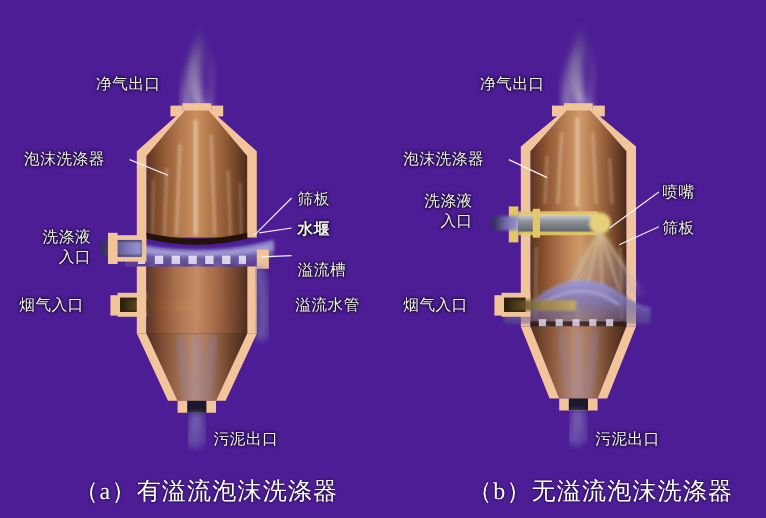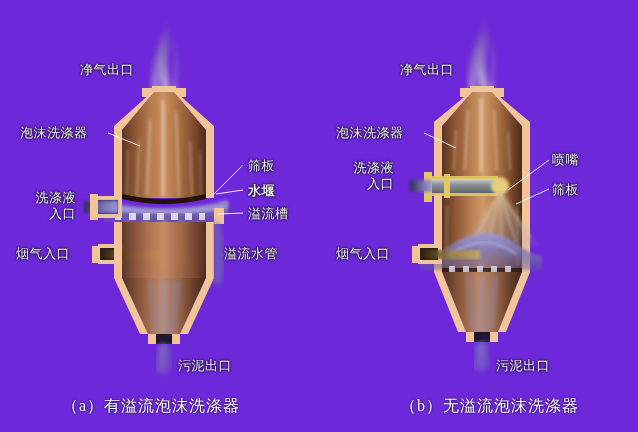--- a/index.html
+++ b/index.html
@@ -1,22 +1,22 @@
 <!DOCTYPE html>
 <html><head>
 <meta charset="utf-8">
 <style>
   html,body{margin:0;padding:0;background:#000;}
   body{width:638px;height:432px;position:relative;overflow:hidden;
        font-family:"Liberation Serif","DejaVu Serif",serif;}
-  .stage{position:absolute;inset:0;background:#6d28d9;}
+  .stage{position:absolute;inset:0;background:#4c1d95;}
   .lbl{position:absolute;color:#f2f2f2;font-size:13px;line-height:15px;
        white-space:nowrap;text-shadow:0 0 2px #000,0 0 3px #000;letter-spacing:0.5px;}
   .lbl.two{line-height:16px;text-align:right;white-space:normal;}
-  .cap{position:absolute;color:#fff;font-size:16px;letter-spacing:1px;
+  .cap{position:absolute;color:#fff;font-size:20px;letter-spacing:1px;
        white-space:nowrap;text-shadow:0 0 2px #000;}
   svg{position:absolute;left:0;top:0;}
   .leader{stroke:#ffffff;stroke-width:1;fill:none;opacity:.92;}
 </style>
 </head>
 <body>
 
 <div class="stage">
 
 <svg width="638" height="432">
@@ -297,23 +297,23 @@
   <span>洗涤液</span><br>
   <span>入口</span>
 </div>
 
 <div class="lbl" style="left:16px;top:246px;">烟气入口</div>
 
 <div class="lbl" style="left:248px;top:158px;">筛板</div>
 
 <div class="lbl" style="left:248px;top:183px;font-weight:bold;">水堰</div>
 
-<div class="lbl" style="left:248px;top:206px;">溢流槽</div>
-
-<div class="lbl" style="left:224px;top:246px;">溢流水管</div>
+<div class="lbl" style="left:248px;top:217px;">溢流槽</div>
+
+<div class="lbl" style="left:246px;top:246px;">溢流水管</div>
 
 <div class="lbl" style="left:178px;top:358px;">污泥出口</div>
 
 <div class="lbl" style="left:400px;top:62px;">净气出口</div>
 
 <div class="lbl" style="left:336px;top:125px;">泡沫洗涤器</div>
 
 <div class="lbl two" style="left:328px;top:160px;width:66px;">
   <span>洗涤液</span><br>
   <span>入口</span>
@@ -321,15 +321,15 @@
 
 <div class="lbl" style="left:336px;top:246px;">烟气入口</div>
 
 <div class="lbl" style="left:552px;top:152px;">喷嘴</div>
 
 <div class="lbl" style="left:552px;top:182px;">筛板</div>
 
 <div class="lbl" style="left:496px;top:358px;">污泥出口</div>
 
 <div class="cap" style="left:62px;top:396px;">（a）有溢流泡沫洗涤器</div>
-<div class="cap" style="left:390px;top:396px;margin-left:10px;">（b）无溢流泡沫洗涤器</div>
+<div class="cap" style="left:390px;top:396px;">（b）无溢流泡沫洗涤器</div>
 
 </div>
 
 </body></html>

